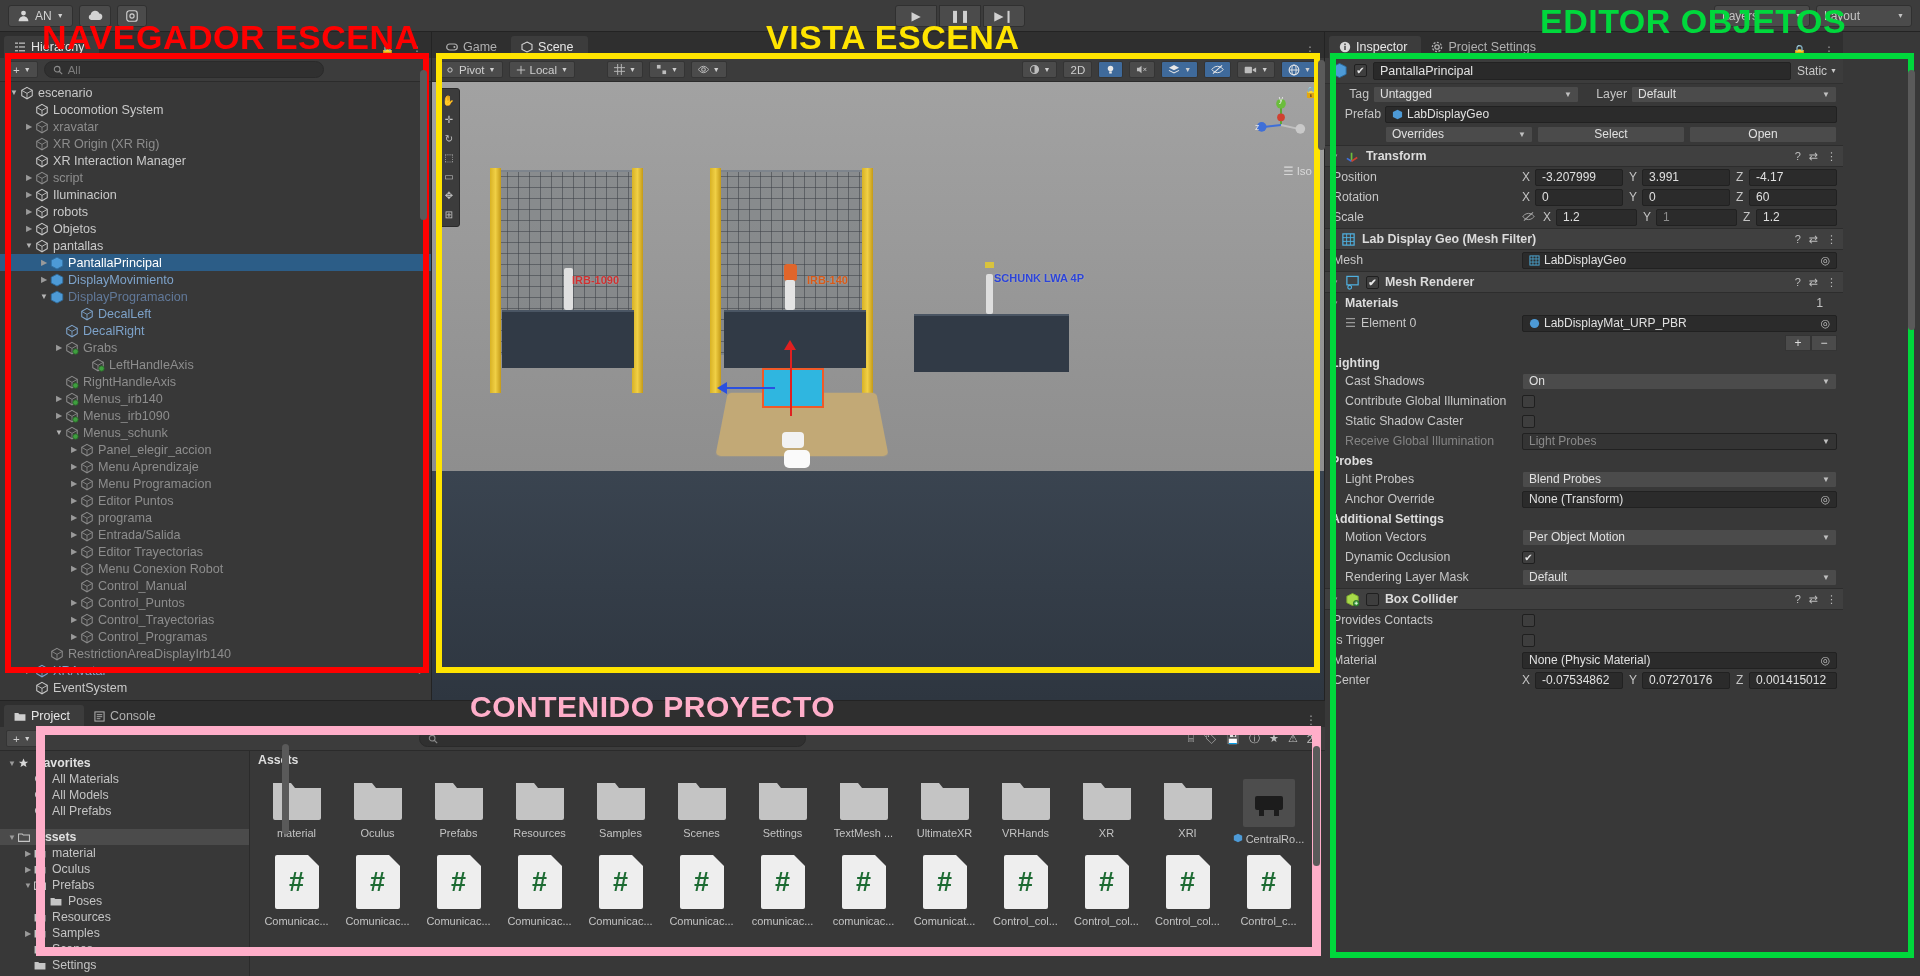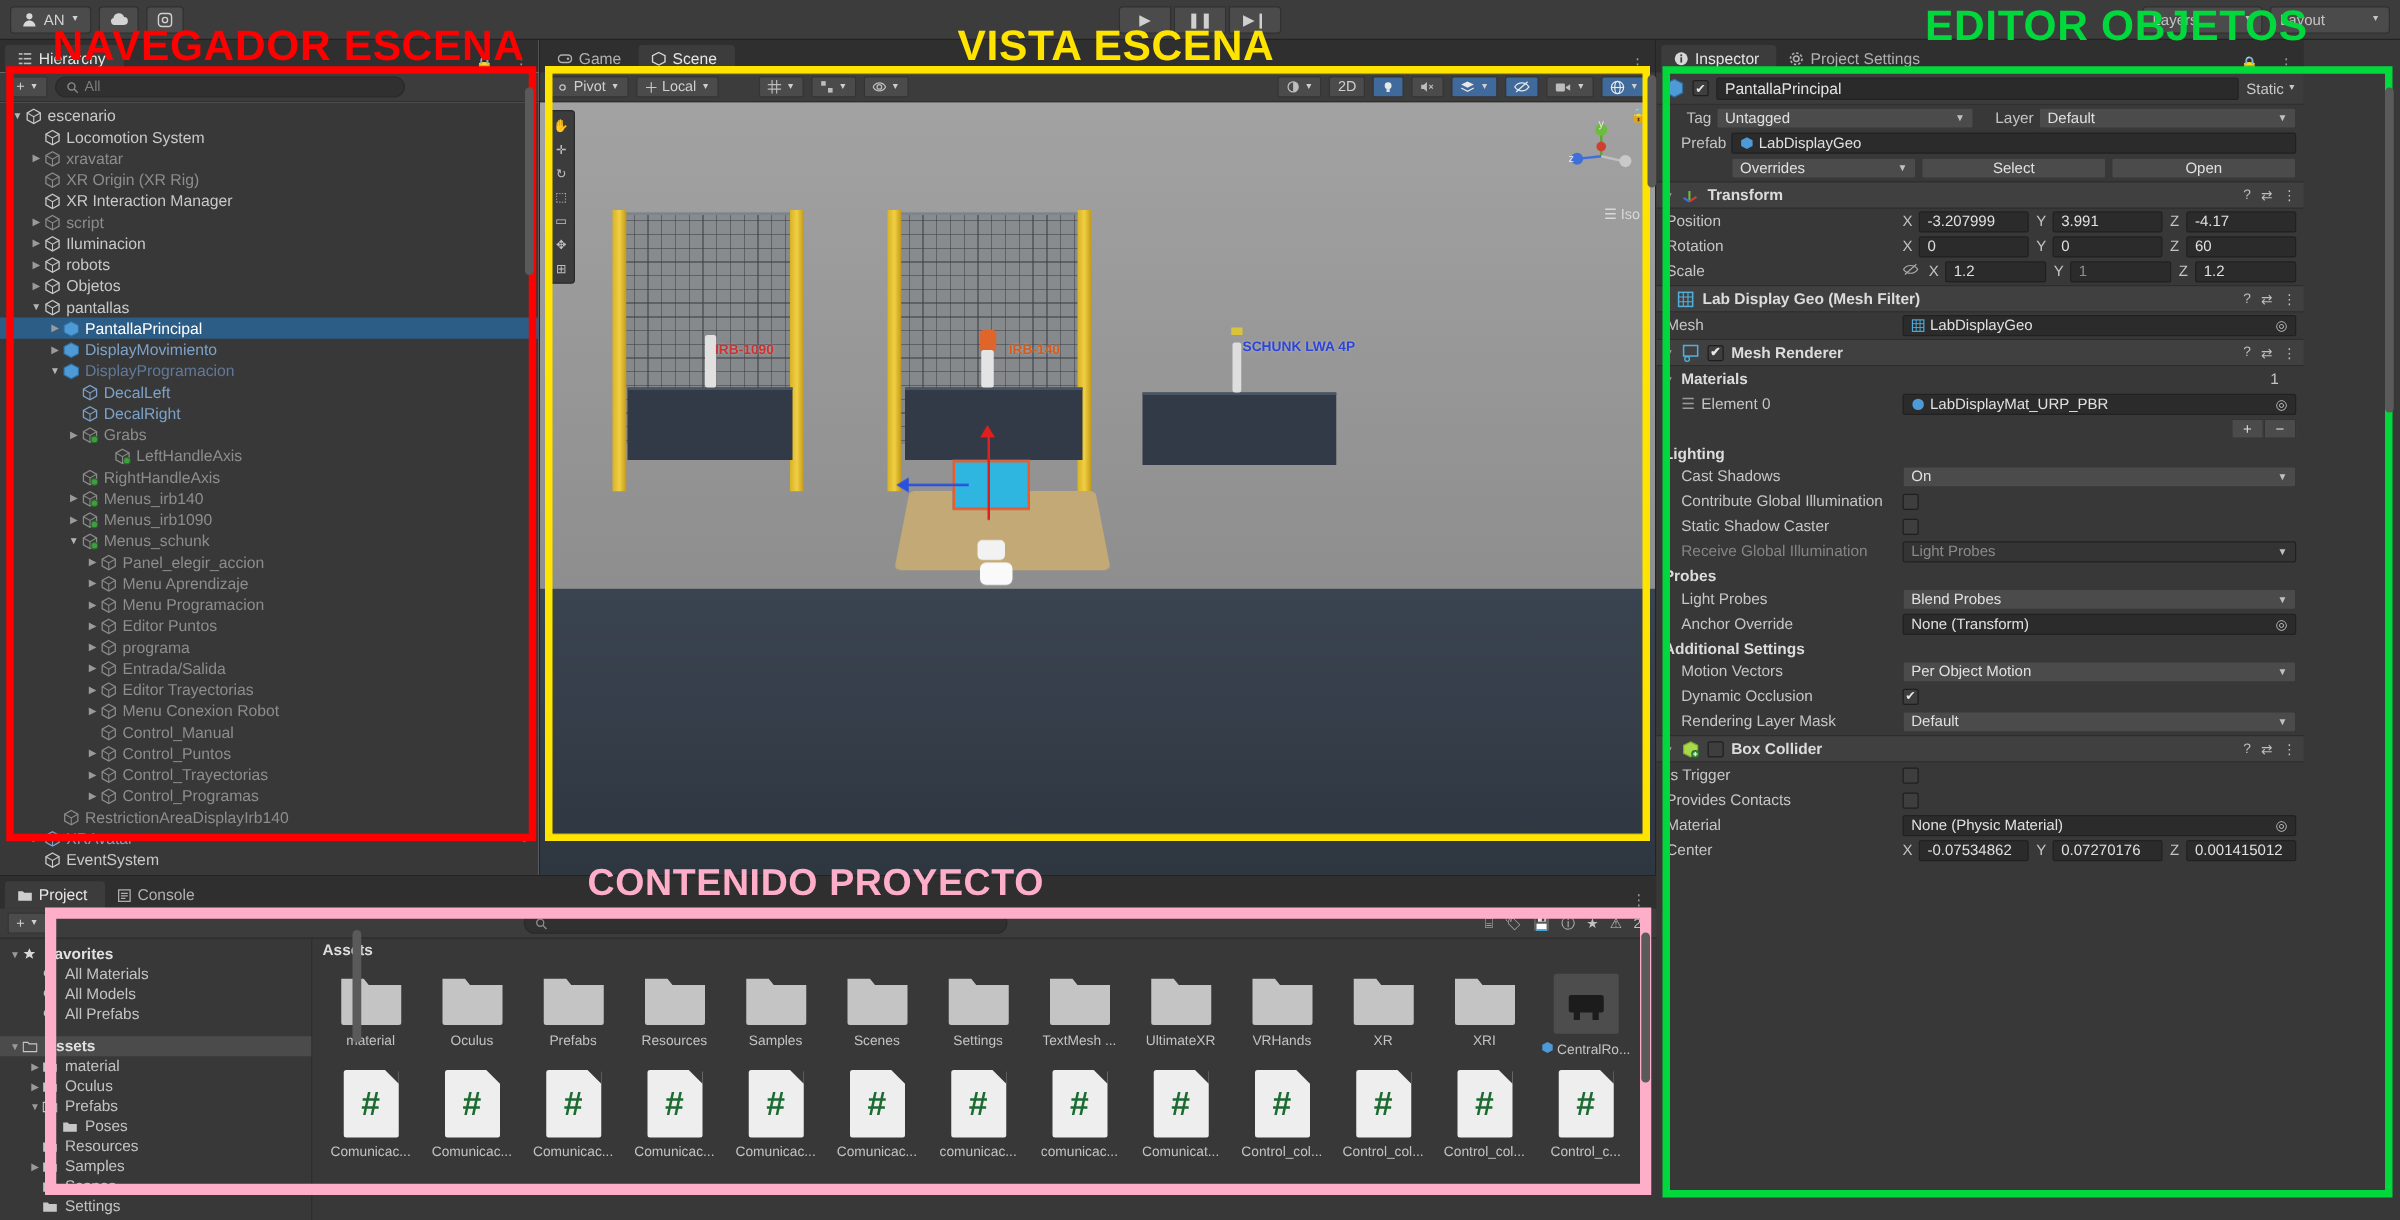--- a/index.html
+++ b/index.html
@@ -336,21 +336,21 @@
           </div>
           <div class="hrow prefdim" style="padding-left: 38px;">
             <span class="arrow open">▼</span>
             <span class="cube">
               <svg width="14" height="14" viewBox="0 0 16 16">
                 <path d="M8 1.3 14.6 4.8v6.6L8 14.9 1.4 11.4V4.8z" fill="#4d9ad6" stroke="#2f6d9e"></path>
               </svg>
             </span>
             <span>DisplayProgramacion</span>
           </div>
-          <div class="hrow pref" style="padding-left: 53px;">
+          <div class="hrow pref" style="padding-left: 68px;">
             <span class="arrow"></span>
             <span class="cube">
               <svg width="14" height="14" viewBox="0 0 16 16">
                 <path d="M8 1.6 14 5v6.2L8 14.6 2 11.2V5z" fill="none" stroke="#7da2c9" stroke-width="1.2"></path>
                 <path d="M2 5l6 3.4 6-3.4M8 8.4v6.2" fill="none" stroke="#7da2c9" stroke-width="1"></path>
               </svg>
             </span>
             <span>DecalLeft</span>
           </div>
           <div class="hrow pref" style="padding-left: 53px;">
@@ -1028,25 +1028,25 @@
             </svg>
           <div class="chkbox"></div>
           <span>Box Collider</span>
           <span class="rt">
               <span>?</span>
               <span>⇄</span>
               <span>⋮</span>
             </span>
         </div>
         <div class="row">
+          <span class="lab">Provides Contacts</span>
+          <div class="chkbox"></div>
+        </div>
+        <div class="row">
           <span class="lab">Is Trigger</span>
-          <div class="chkbox"></div>
-        </div>
-        <div class="row">
-          <span class="lab">Provides Contacts</span>
           <div class="chkbox"></div>
         </div>
         <div class="row">
           <span class="lab">Material</span>
           <div class="fld">
             <span>None (Physic Material)</span>
             <span class="tgt">◎</span>
           </div>
         </div>
         <div class="row">

